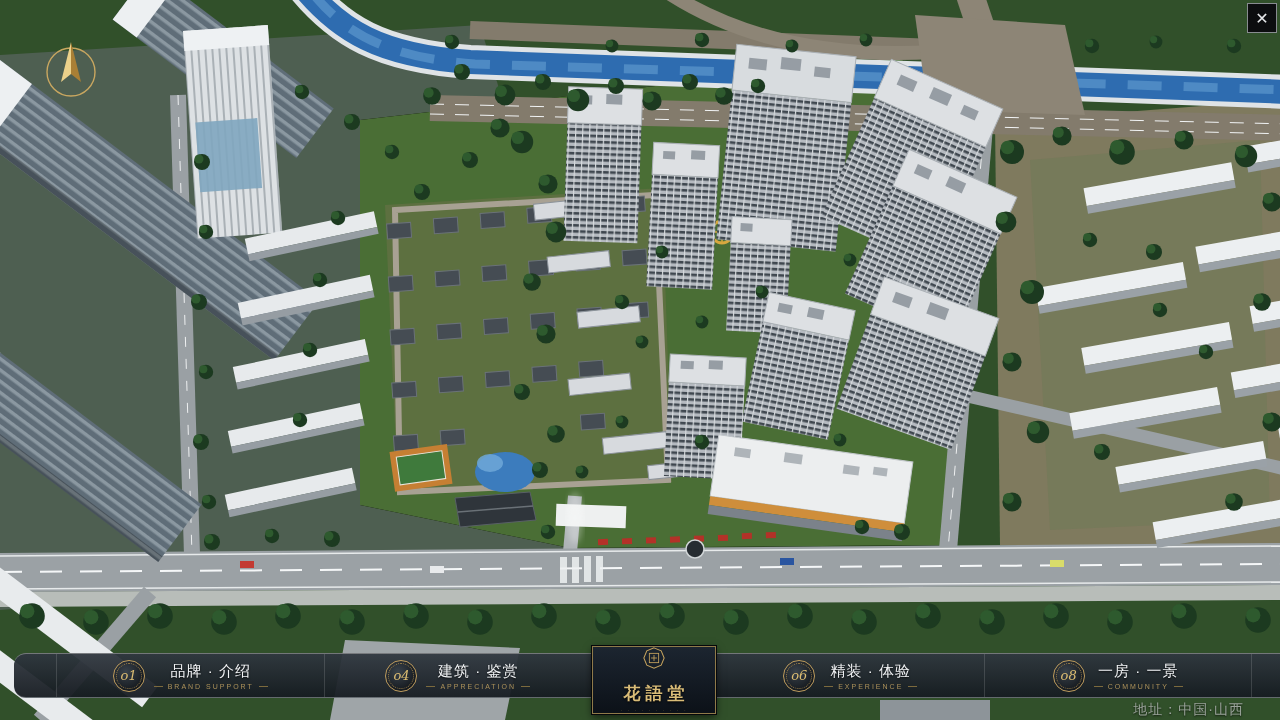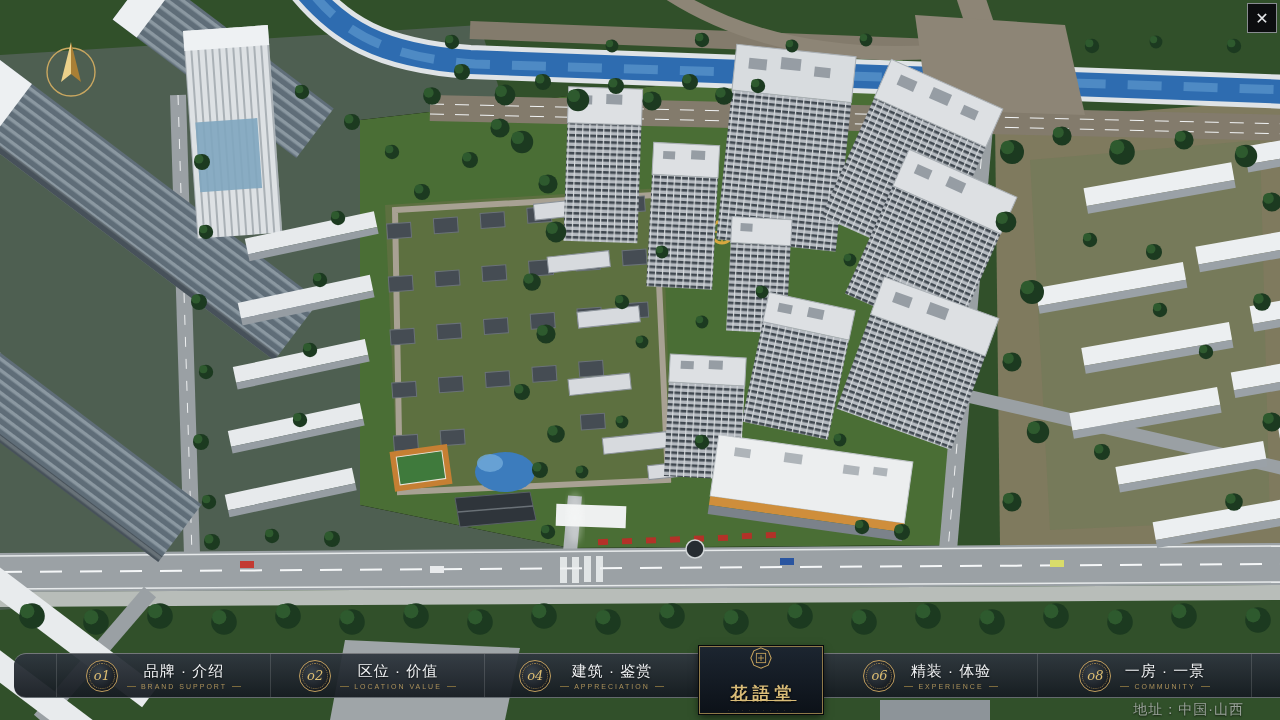--- a/index.html
+++ b/index.html
@@ -36,21 +36,21 @@
   .dash{width:9px;height:1px;background:#7c6a3d;}
   .nav-en{font-size:7px;letter-spacing:2px;color:#ad925a;white-space:nowrap;}
 
   
   .logo-slot{flex:0 0 124px;position:relative;border-left:1px solid rgba(255,255,255,.14);}
   .logo-box{position:absolute;left:0;top:-8px;width:124px;height:68px;box-sizing:border-box;
     background:linear-gradient(180deg,#1c2530,#0c1118);border:1px solid #8f7a4a;
     box-shadow:0 0 0 1px #05070a,0 3px 8px rgba(0,0,0,.6);
     display:flex;flex-direction:column;align-items:center;justify-content:center;cursor:pointer;}
   .logo-title{font-family:"DejaVu Serif",serif;font-weight:bold;font-size:17px;color:#d9bc78;
-    letter-spacing:5px;text-indent:5px;margin-top:13px;text-shadow:0 1px 2px #000;text-decoration:underline;}
+    letter-spacing:5px;text-indent:5px;margin-top:13px;text-shadow:0 1px 2px #000;}
   .logo-tag{font-size:5px;letter-spacing:2px;color:#86713f;margin-top:2px;}
 
   
   .address{position:absolute;right:36px;top:701px;font-size:14px;letter-spacing:1px;
     color:#9aa39a;text-shadow:0 1px 2px rgba(0,0,0,.7);}
 </style>
 </head>
 <body>
 
 <div class="stage">
@@ -475,33 +475,20 @@
             <span class="nav-zh">品牌 · 介绍</span>
             <span class="en-row">
               <i class="dash"></i>
               <span class="nav-en">BRAND SUPPORT</span>
               <i class="dash"></i>
             </span>
           </span>
       </div>
       <div class="nav-item">
         <span class="med">
-            <span class="med-num">o2</span>
-          </span>
-        <span class="nav-txt">
-            <span class="nav-zh">区位 · 价值</span>
-            <span class="en-row">
-              <i class="dash"></i>
-              <span class="nav-en">LOCATION VALUE</span>
-              <i class="dash"></i>
-            </span>
-          </span>
-      </div>
-      <div class="nav-item">
-        <span class="med">
             <span class="med-num">o4</span>
           </span>
         <span class="nav-txt">
             <span class="nav-zh">建筑 · 鉴赏</span>
             <span class="en-row">
               <i class="dash"></i>
               <span class="nav-en">APPRECIATION</span>
               <i class="dash"></i>
             </span>
           </span>

